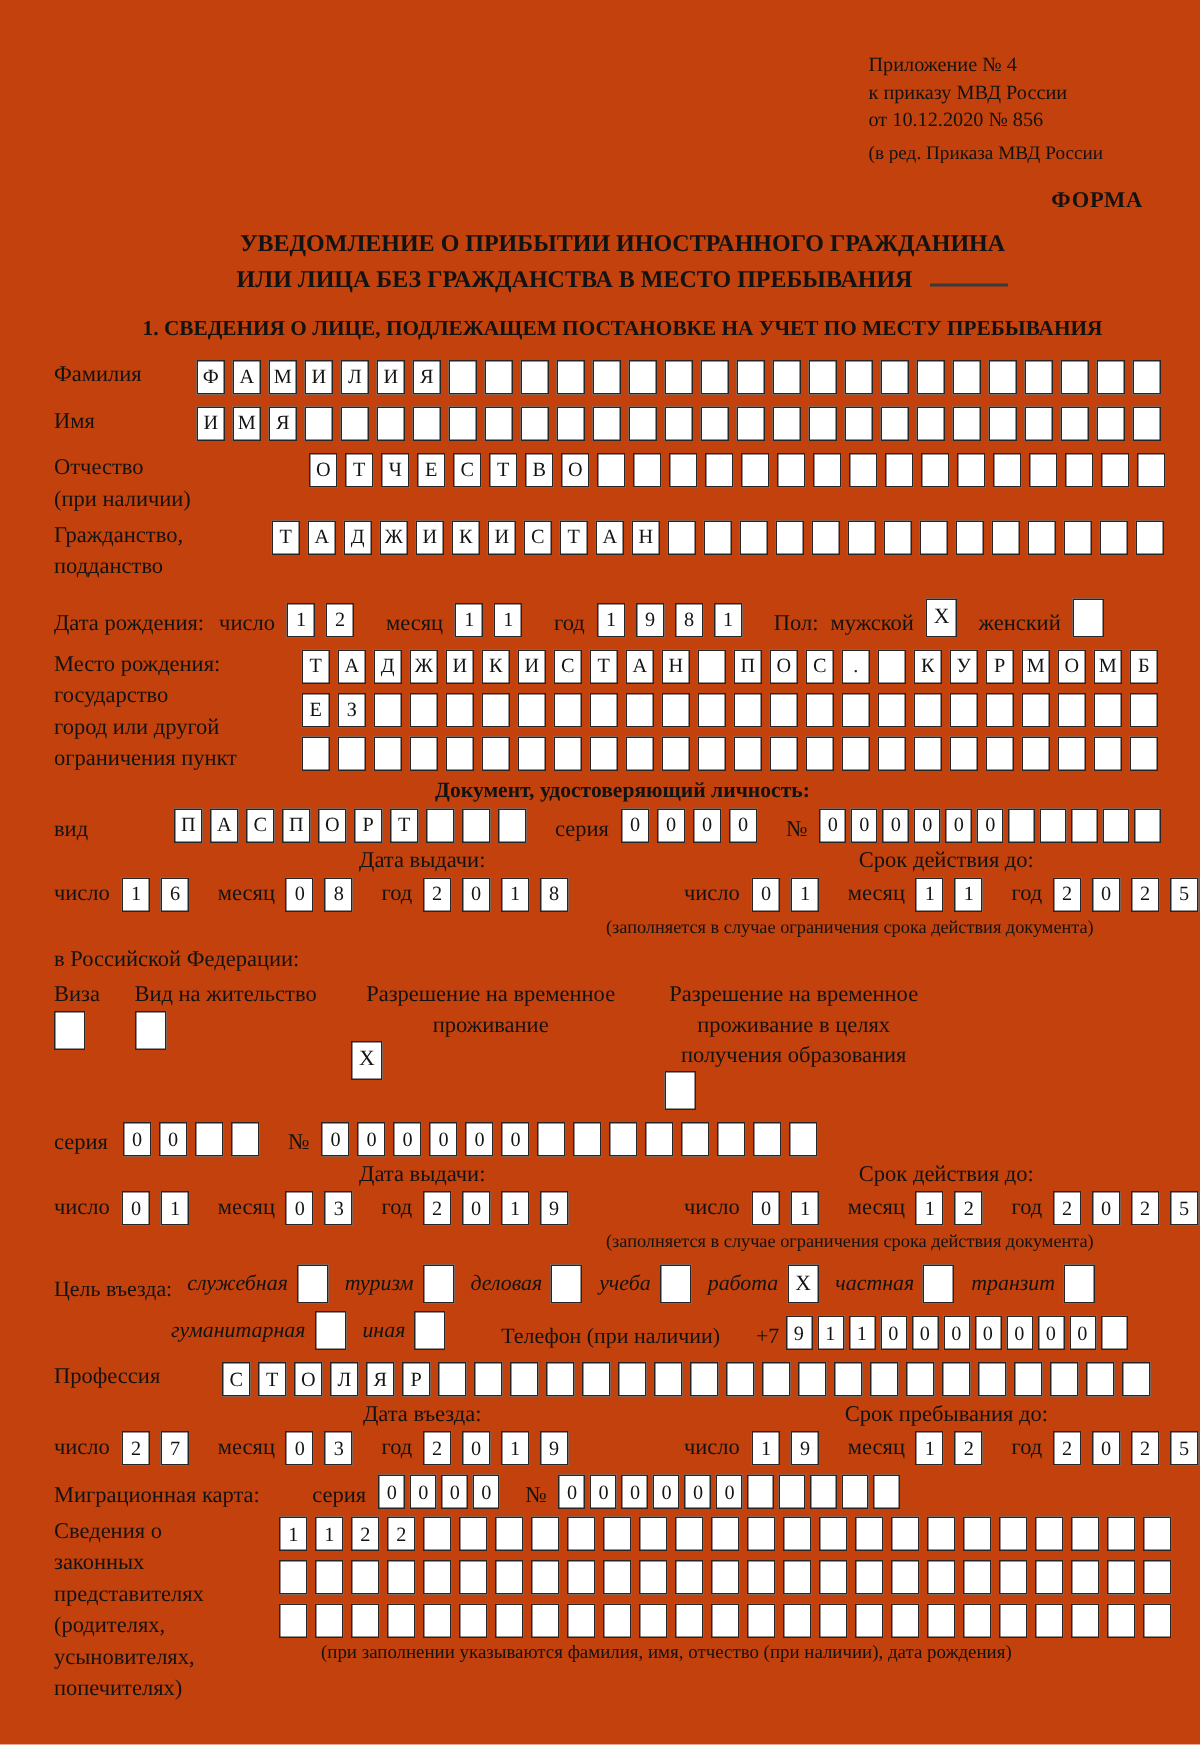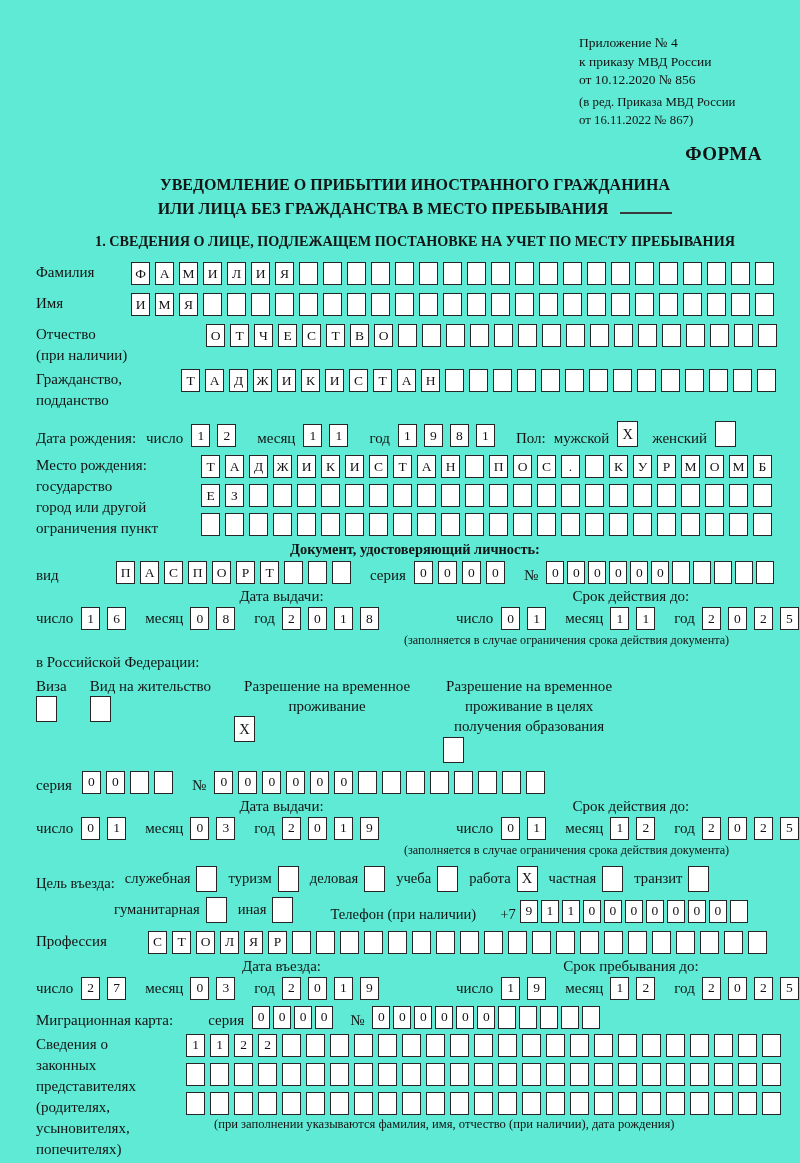--- a/index.html
+++ b/index.html
@@ -1,26 +1,26 @@
 <!DOCTYPE html>
 <html><head>
 <meta charset="utf-8">
 <style>
   html,body{margin:0;padding:0;background:#ffffff;}
   .page{
     width:800px;height:1163px;box-sizing:border-box;
-    padding:34px 6px 0 36px;background:#5eead4;color:#131313;
+    padding:34px 6px 0 36px;background:#c2410c;color:#131313;
     font-family:"Liberation Serif","DejaVu Serif",serif;font-size:15px;
     overflow:hidden;position:relative;
   }
   .hdr{margin-left:543px;}
   .hline{font-size:13.5px;line-height:1.38;}
   .hline.sub{margin-top:4px;font-size:12.8px;}
   .hline.sub2{font-size:12.8px;}
-  .forma{text-align:right;padding-right:32px;font-weight:bold;margin-top:14px;font-size:19px;letter-spacing:.5px;}
+  .forma{text-align:right;padding-right:32px;font-weight:bold;margin-top:14px;font-size:15px;letter-spacing:.5px;}
   .title{margin-top:8px;text-align:center;font-weight:bold;font-size:16px;line-height:1.5;}
   .blank{display:inline-block;width:52px;border-bottom:2px solid #3a3a3a;height:13px;margin-left:12px;}
   .sechead{margin-top:12px;font-weight:bold;font-size:14.2px;text-align:center;white-space:nowrap;}
 
   .row{display:flex;margin-top:8px;}
   .ai{align-items:flex-end;}
   .mt3{margin-top:3px}.mt5{margin-top:5px}.mt6{margin-top:6px}
   .mt8{margin-top:8px}.mt10{margin-top:10px}.mt12{margin-top:12px}
 
   .flabel{flex-shrink:0;line-height:1.4;}
@@ -57,39 +57,38 @@
 
   .permitrow{display:flex;margin-top:2px;align-items:flex-start;}
   .popt{display:flex;align-items:flex-start;margin-right:15px;flex-direction:column;}
   .popt:last-child{margin-right:0;}
   .plabel{margin-right:8px;white-space:nowrap;line-height:1.35;}
   .plabel.multi{white-space:normal;text-align:center;}
   .wp185{width:186px;}.wp172{width:172px;font-family:Liberation Serif, serif;}
 
   .optwrap{display:flex;align-items:center;}
   .opt{display:flex;align-items:center;margin-right:11px;}
-  .opt-label{margin-right:6px;white-space:nowrap;}
+  .opt-label{margin-right:6px;white-space:nowrap;font-style:italic;}
   .purp{font-size:14.6px;}
   .ind78{margin-left:78px;}
   .phl{margin-left:26px;}
   .pp{margin-left:16px;margin-right:4px;}
 
   .repnote{font-size:12.6px;white-space:nowrap;margin-top:2px;margin-left:28px;}
 </style>
 </head>
 <body>
 
 <div class="page">
 
   <div class="hdr">
     <div class="hline">Приложение № 4</div>
     <div class="hline">к приказу МВД России</div>
     <div class="hline">от 10.12.2020 № 856</div>
     <div class="hline sub">(в ред. Приказа МВД России</div>
-    <div class="hline sub2">от 16.11.2022 № 867)</div>
   </div>
 
   <div class="forma">ФОРМА</div>
 
   <div class="title">
     <div>УВЕДОМЛЕНИЕ О ПРИБЫТИИ ИНОСТРАННОГО ГРАЖДАНИНА</div>
     <div><span>ИЛИ ЛИЦА БЕЗ ГРАЖДАНСТВА В МЕСТО ПРЕБЫВАНИЯ</span><span class="blank"></span></div>
   </div>
 
   <div class="sechead">1. СВЕДЕНИЯ О ЛИЦЕ, ПОДЛЕЖАЩЕМ ПОСТАНОВКЕ НА УЧЕТ ПО МЕСТУ ПРЕБЫВАНИЯ</div>

